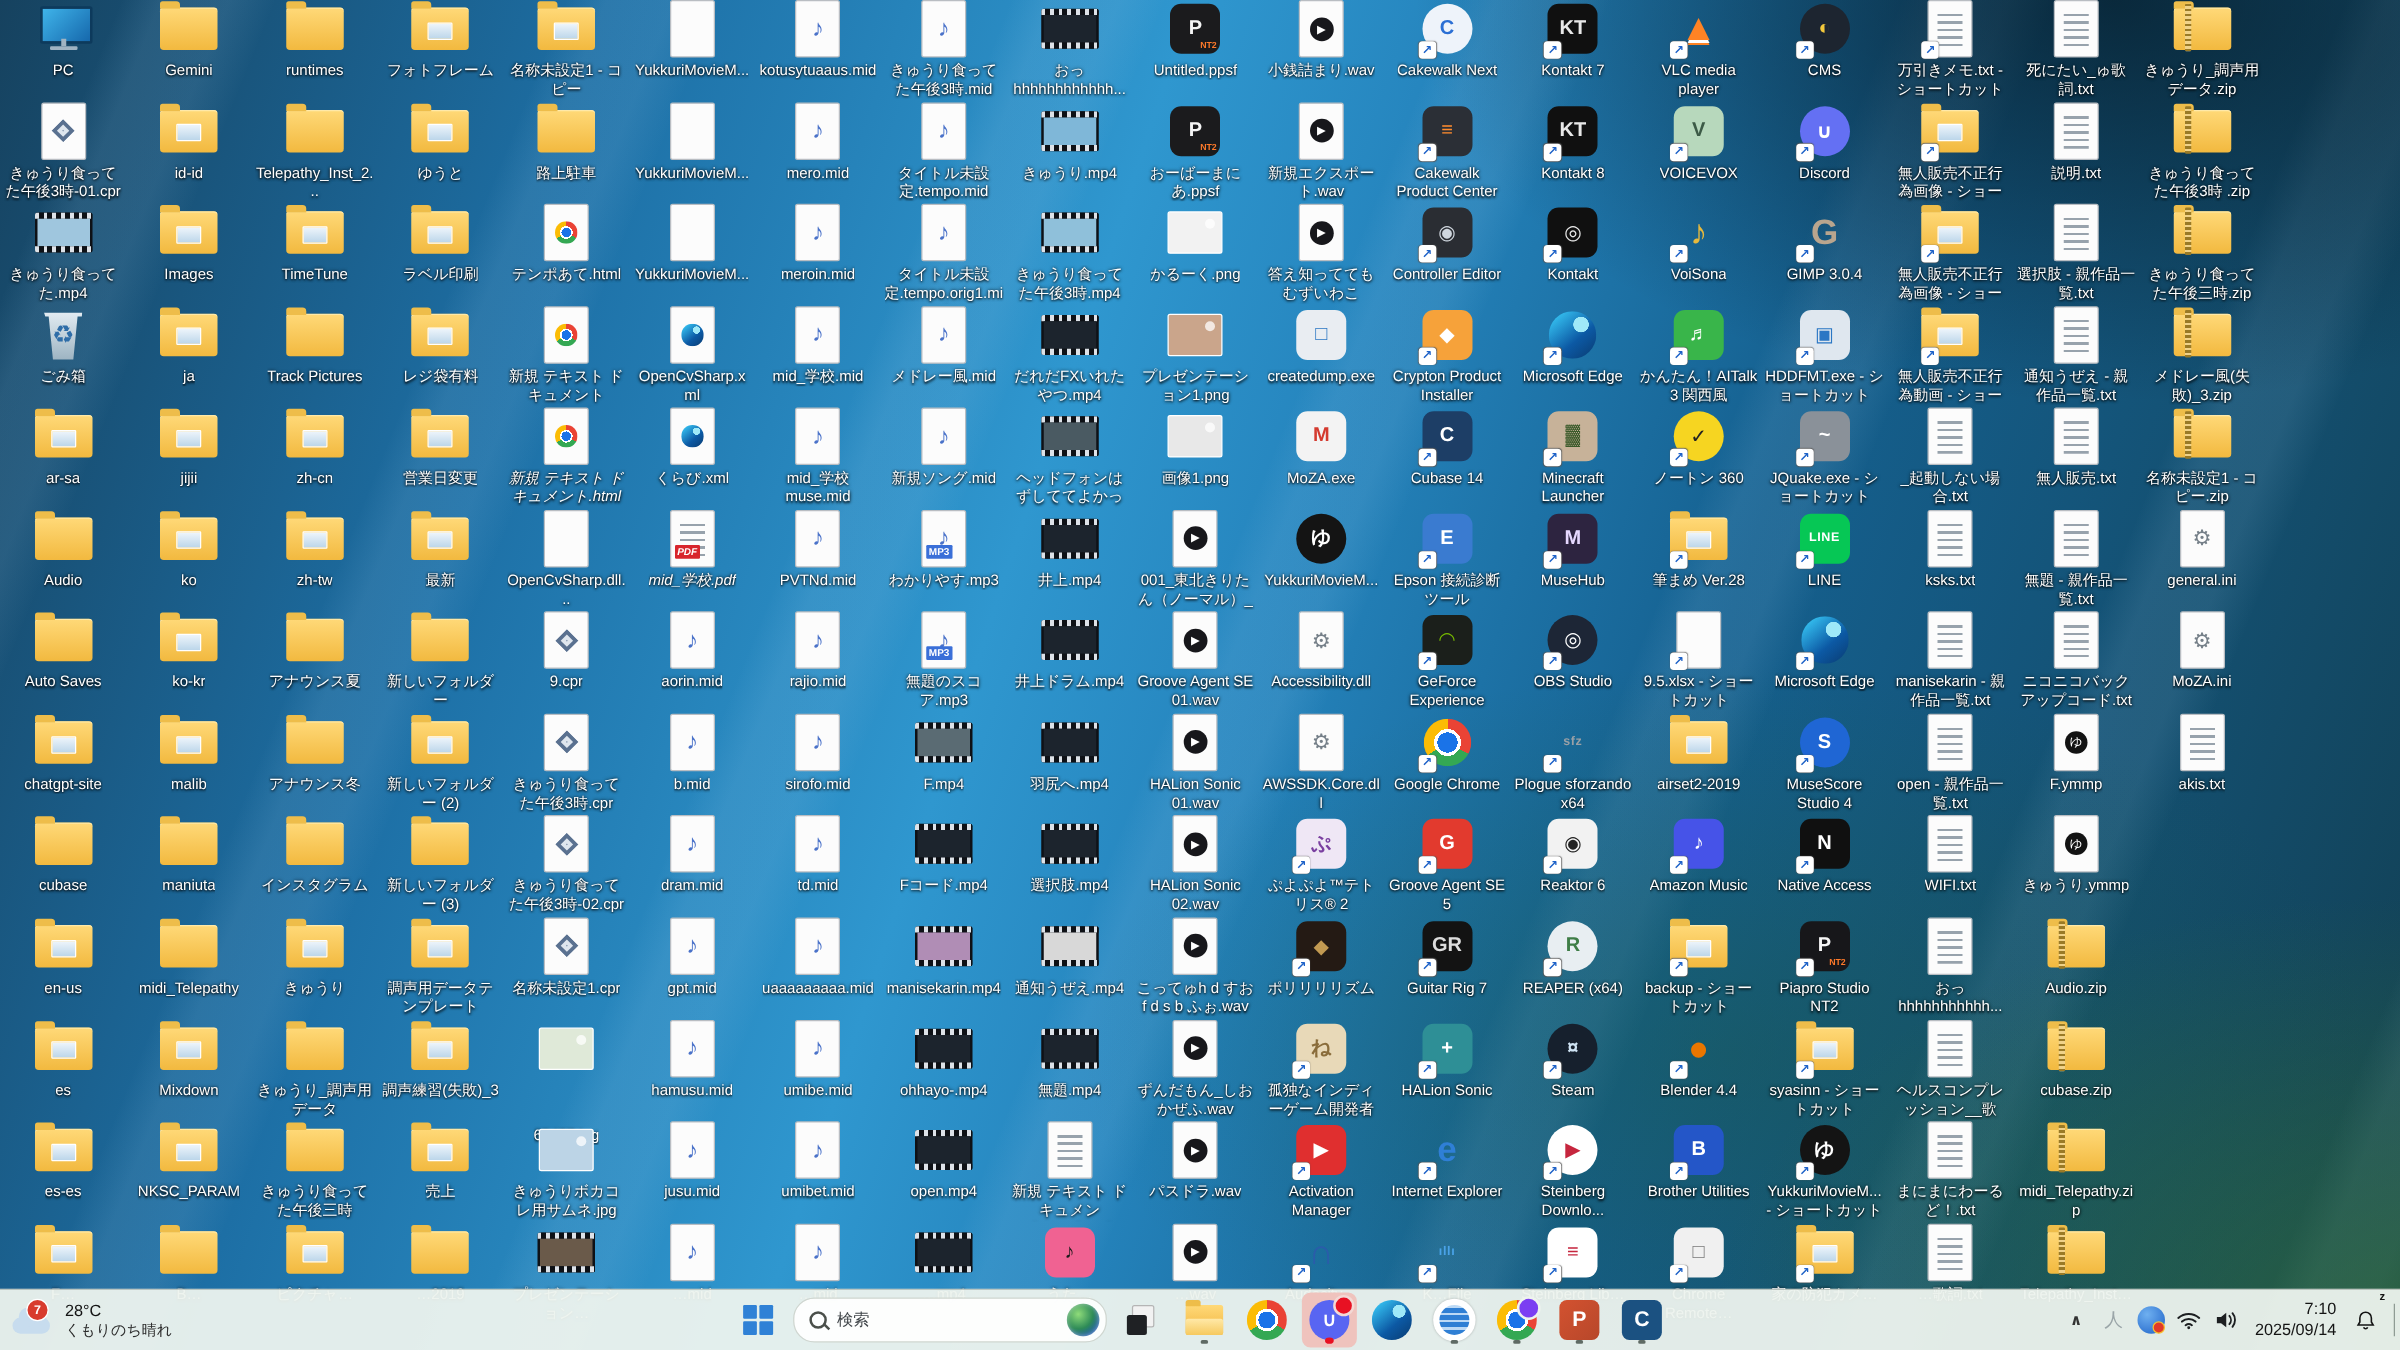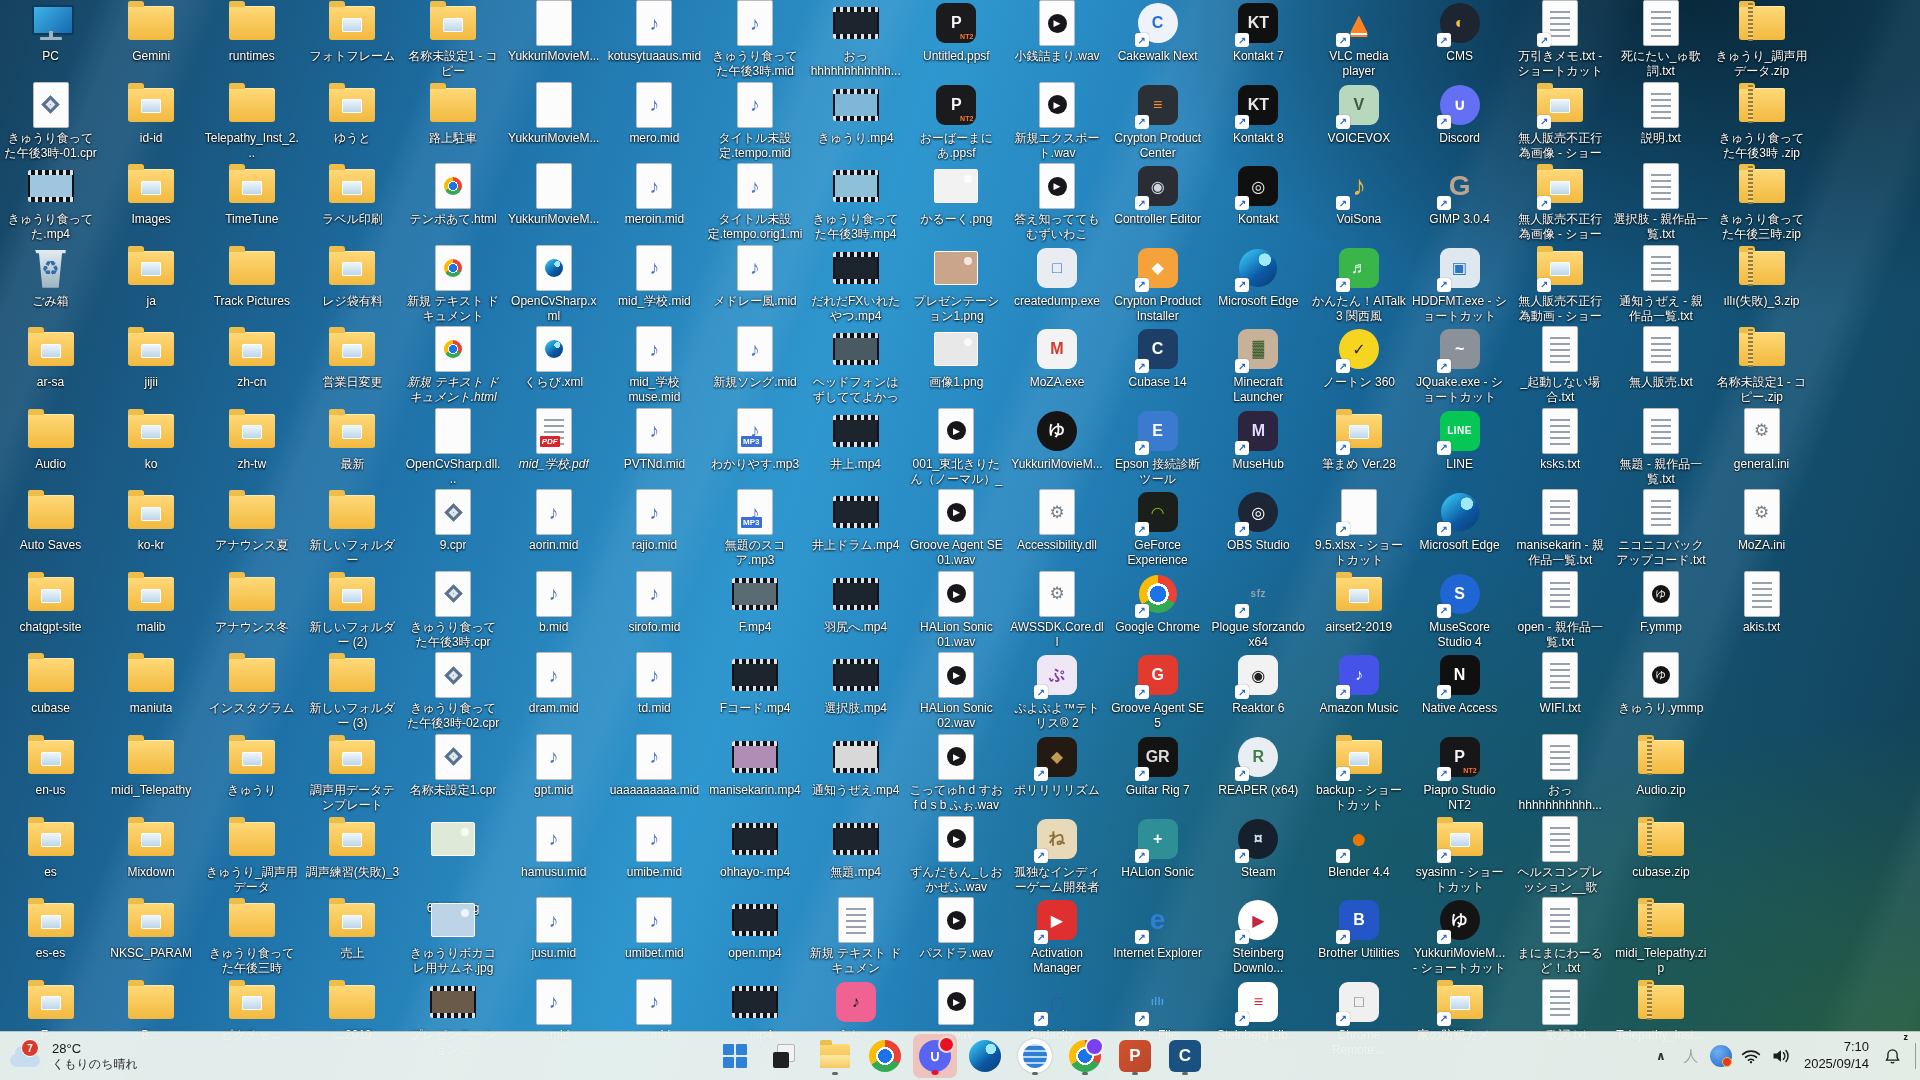--- a/index.html
+++ b/index.html
@@ -330,21 +330,21 @@
           <span class="pw">▶</span>
         </span>
       </div>
       <div class="lbl">新規エクスポート.wav</div>
     </div>
     <div class="cell" style="left: 1110.15px; top: 80.55px;">
       <div class="ic">
         <span class="i-app" style="background:#2b2f36;color:#ff8c2e">≡</span>
         <span class="sc">↗</span>
       </div>
-      <div class="lbl">Crypton Product Center</div>
+      <div class="lbl">Cakewalk Product Center</div>
     </div>
     <div class="cell" style="left: 1210.8px; top: 80.55px;">
       <div class="ic">
         <span class="i-app" style="background:#101010;color:#e8e8e8">KT</span>
         <span class="sc">↗</span>
       </div>
       <div class="lbl">Kontakt 8</div>
     </div>
     <div class="cell" style="left: 1311.45px; top: 80.55px;">
       <div class="ic">
@@ -646,21 +646,21 @@
         </span>
       </div>
       <div class="lbl">通知うぜえ - 親作品一覧.txt</div>
     </div>
     <div class="cell" style="left: 1714.05px; top: 243.65px;">
       <div class="ic">
         <span class="i-folder">
           <span class="zipper"></span>
         </span>
       </div>
-      <div class="lbl">ıllı(失敗)_3.zip</div>
+      <div class="lbl">メドレー風(失敗)_3.zip</div>
     </div>
     <div class="cell" style="left: 3px; top: 325.2px;">
       <div class="ic">
         <span class="i-folder">
           <span class="fth"></span>
         </span>
       </div>
       <div class="lbl">ar-sa</div>
     </div>
     <div class="cell" style="left: 103.65px; top: 325.2px;">
@@ -1856,20 +1856,25 @@
 
   <div class="tb-center" id="tb-center">
       <button class="tbtn">
         <span class="i-start">
           <span></span>
           <span></span>
           <span></span>
           <span></span>
         </span>
       </button>
+      <div class="sbox">
+        <span class="mag"></span>
+      <span class="sph">検索</span>
+      <span class="earth"></span>
+      </div>
       <button class="tbtn">
         <span class="i-tview">
           <span class="b1"></span>
           <span class="b2"></span>
         </span>
       </button>
       <button class="tbtn">
         <span class="i-expl"></span>
         <span class="tdot"></span>
       </button>

